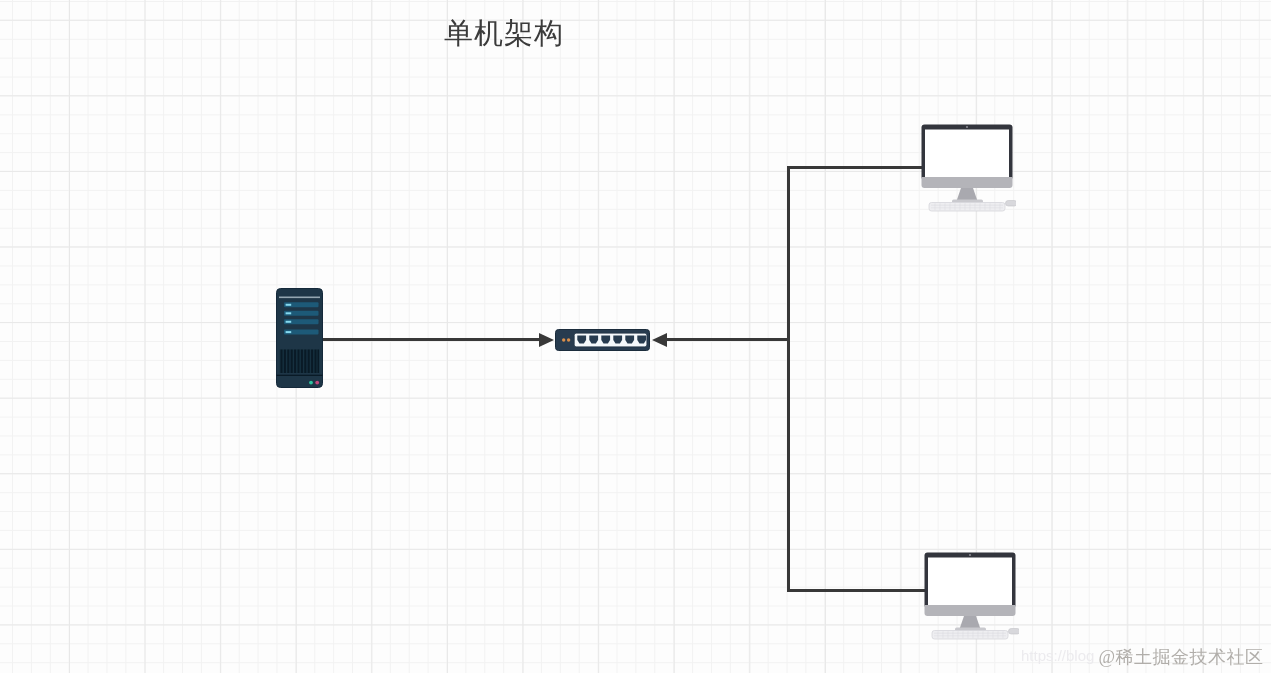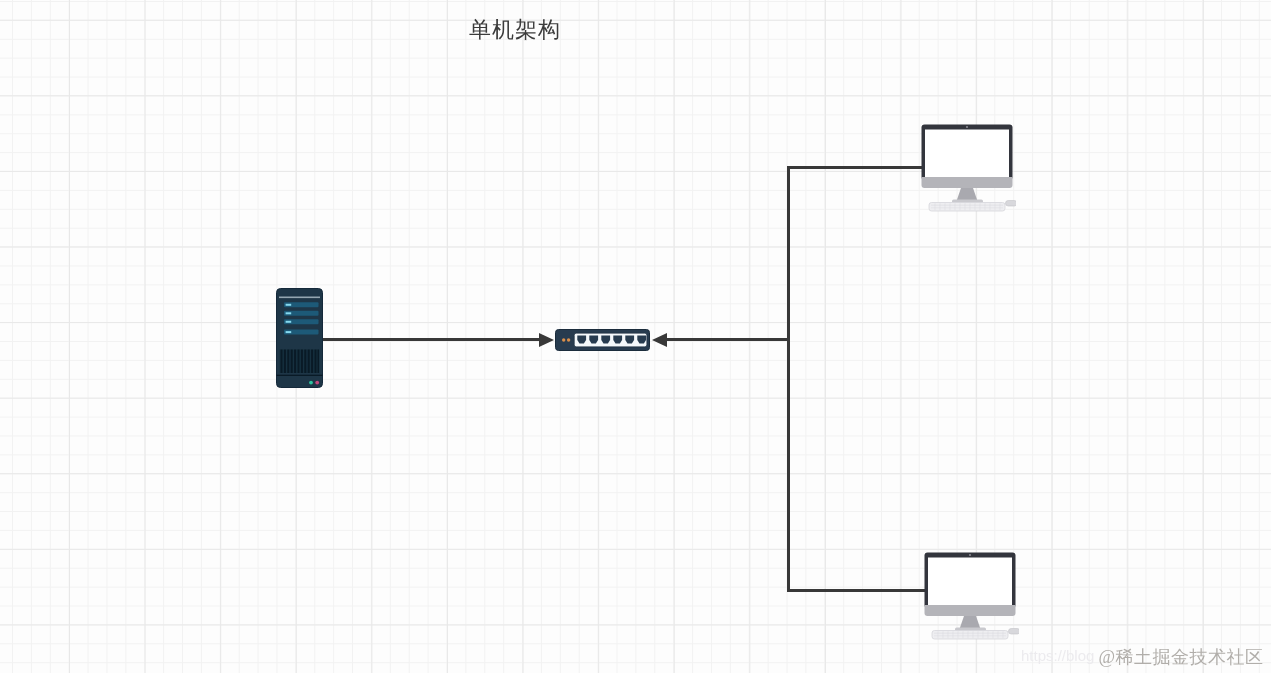--- a/index.html
+++ b/index.html
@@ -12,24 +12,23 @@
     background-image:
       linear-gradient(to right, var(--grid-major,#e8e8e8) 1px, transparent 1px),
       linear-gradient(to bottom, var(--grid-major,#e8e8e8) 1px, transparent 1px),
       linear-gradient(to right, var(--grid-minor,#f2f2f2) 1px, transparent 1px),
       linear-gradient(to bottom, var(--grid-minor,#f2f2f2) 1px, transparent 1px);
     background-size:75.6px 75.6px,75.6px 75.6px,18.9px 18.9px,18.9px 18.9px;
     background-position:69px 19.7px,69px 19.7px,12px 1px,12px 1px;
   }
   .title{
     position:absolute;left:444px;top:17px;
-    font-size:22px;line-height:1.15;letter-spacing:1px;
+    font-size:29px;line-height:1.15;letter-spacing:1px;
     color:var(--title-text,#3b3b3b);
     white-space:nowrap;
-    margin-left:25px;
   }
   .edge{position:absolute;background:var(--line,#383838);z-index:1;}
   .arrow{position:absolute;width:0;height:0;z-index:1;}
   .arrow.right{border-top:7px solid transparent;border-bottom:7px solid transparent;border-left:15px solid var(--line,#383838);}
   .arrow.left{border-top:7px solid transparent;border-bottom:7px solid transparent;border-right:15px solid var(--line,#383838);}
   .node{position:absolute;z-index:2;line-height:0;}
   .watermark{
     position:absolute;top:645px;left:1021px;z-index:3;
     white-space:nowrap;
   }

